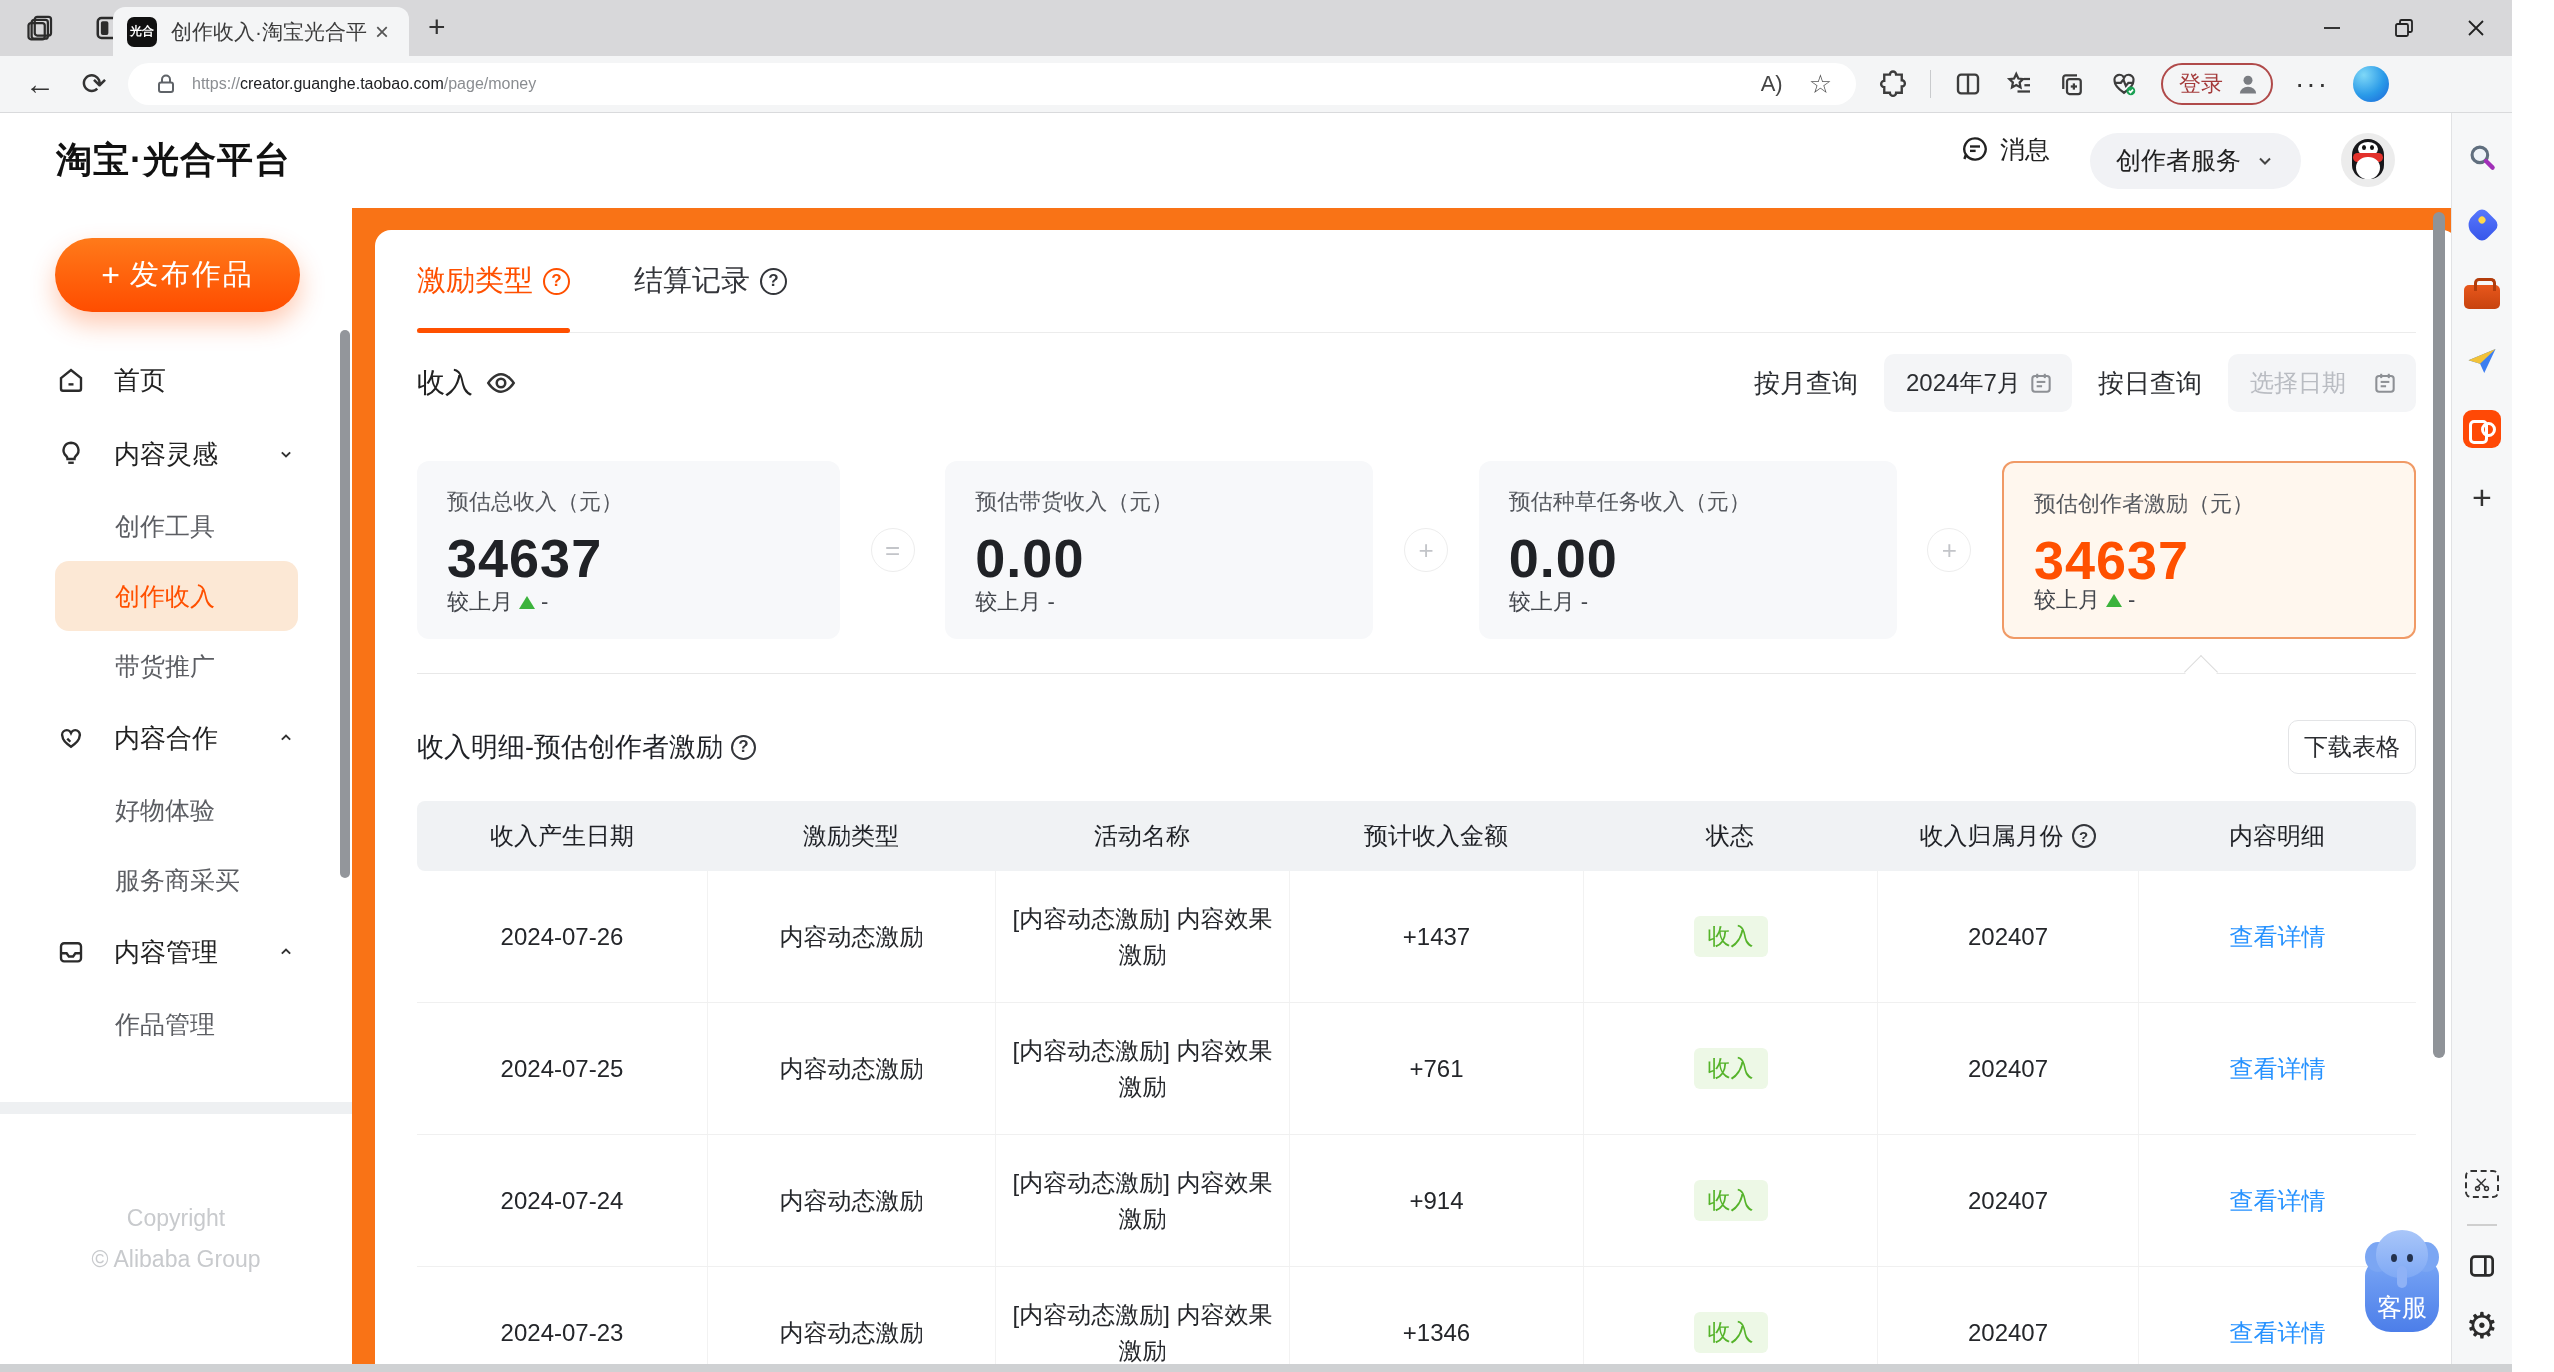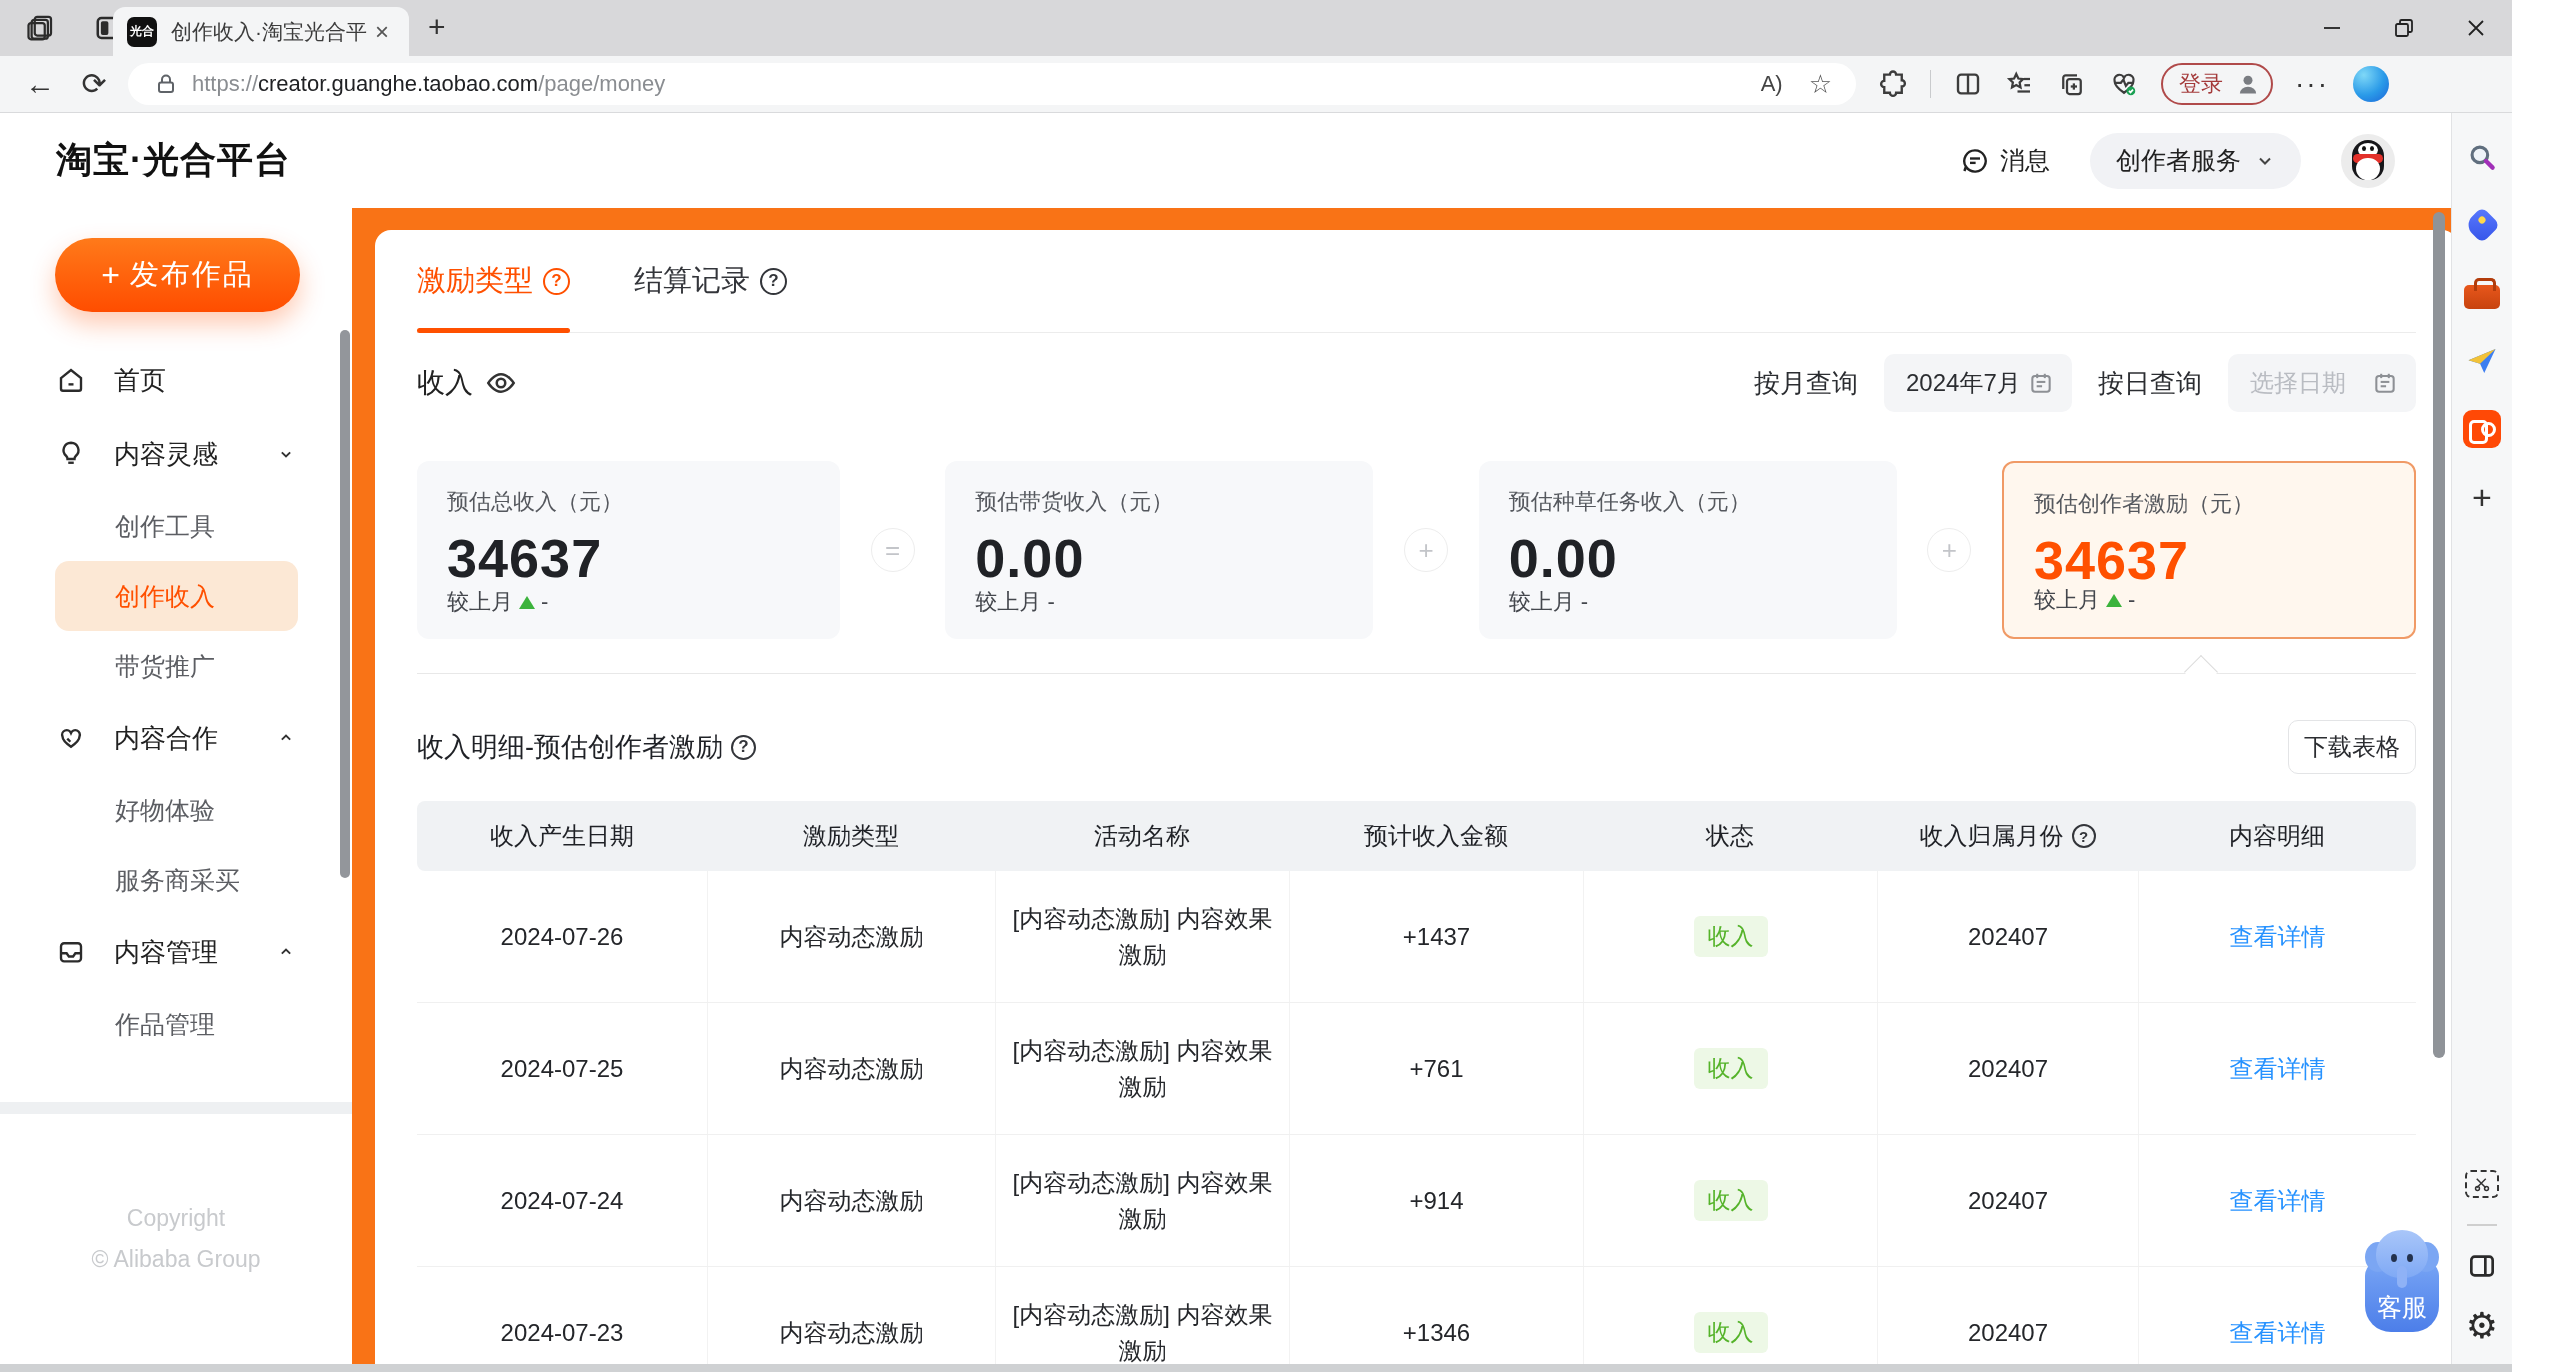--- a/index.html
+++ b/index.html
@@ -17,21 +17,21 @@
   .newtab{position:absolute;left:428px;top:12px;font-size:30px;color:#333;line-height:1}
   .wincontrols{position:absolute;right:0;top:0;height:56px;display:flex}
   .winbtn{width:72px;height:56px;display:flex;align-items:center;justify-content:center;font-size:24px;color:#222}
 
   .toolbar{height:57px;background:#f4f5f6;border-bottom:1px solid #d9dadc;display:flex;align-items:center;position:relative}
   .nav-ic{font-size:30px;color:#333;line-height:1}
   .back{margin-left:20px;width:40px;text-align:center}
   .reload{width:40px;margin-left:14px;text-align:center}
   .urlpill{height:42px;background:#fff;border-radius:21px;margin-left:14px;width:1728px;display:flex;align-items:center;padding:0 18px}
   .lock{color:#5f6368;width:24px;height:24px;margin-left:8px}
-  .url{font-size:22px;margin-left:14px;flex:1;white-space:nowrap;overflow:hidden}
+  .url{font-size:16px;margin-left:14px;flex:1;white-space:nowrap;overflow:hidden}
   .url .dim{color:#8a8d91}
   .url .host{color:#202124}
   .readaloud{font-size:22px;color:#444;margin-right:26px;font-weight:500}
   .star-ic{font-size:26px;color:#555;margin-right:6px}
   .bar-ic{width:30px;height:30px;color:#3c3c3c;margin-left:22px}
   .vdiv{width:1px;height:28px;background:#c9cbcd;margin-left:22px}
   .signin{display:flex;align-items:center;gap:10px;border:2px solid #b04a4a;border-radius:22px;height:42px;padding:0 8px 0 16px;margin-left:22px}
   .signin-label{color:#a43a3a;font-size:22px}
   .dots{font-size:28px;color:#333;margin-left:22px;letter-spacing:2px}
   .copilot{width:36px;height:36px;border-radius:50%;margin-left:24px;background:radial-gradient(circle at 30% 25%,#7fd8f7,#2a9ae8 55%,#1b63d8)}
@@ -52,21 +52,21 @@
   .kuaishou::after{content:"";position:absolute;right:5px;top:12px;width:9px;height:9px;border-radius:50%;border:3px solid #fff}
   .plus-ic{font-size:34px;color:#333;line-height:1}
   .gear-ic{font-size:36px;color:#2b2b2b;line-height:1}
   .snip{width:34px;height:28px;border:2px dashed #333;border-radius:6px;display:flex;align-items:center;justify-content:center}
 
   .pagescroll{position:absolute;right:6px;top:99px;width:12px;height:846px;background:#8f9398;border-radius:6px;z-index:40}
 
   
   .siteheader{height:95px;background:#fff;display:flex;align-items:center;padding:0 56px}
   .logo{font-size:36px;font-weight:800;letter-spacing:1px;color:#111}
-  .sh-right{margin-left:auto;display:flex;align-items:center;gap:40px}
+  .sh-right{margin-left:auto;display:flex;align-items:flex-start;gap:40px}
   .msg{display:flex;align-items:center;gap:10px}
   .msg-ic{width:30px;height:30px;color:#222}
   .msg-label{font-size:25px;color:#222}
   .svc-pill{height:56px;border-radius:28px;background:#f1f2f5;display:flex;align-items:center;gap:14px;padding:0 26px}
   .svc-label{font-size:25px;color:#222}
   .chev{width:20px;height:20px;color:#444}
   .avatar{width:54px;height:54px;border-radius:50%;background:#ececec;overflow:hidden;position:relative}
   .qq-body{position:absolute;left:11px;top:6px;width:32px;height:40px;border-radius:16px 16px 14px 14px;background:#17171a}
   .qq-face{position:absolute;left:17px;top:9px;width:20px;height:14px;border-radius:50%;background:#fff}
   .qq-belly{position:absolute;left:15px;top:24px;width:24px;height:22px;border-radius:50% 50% 12px 12px;background:#fff}

